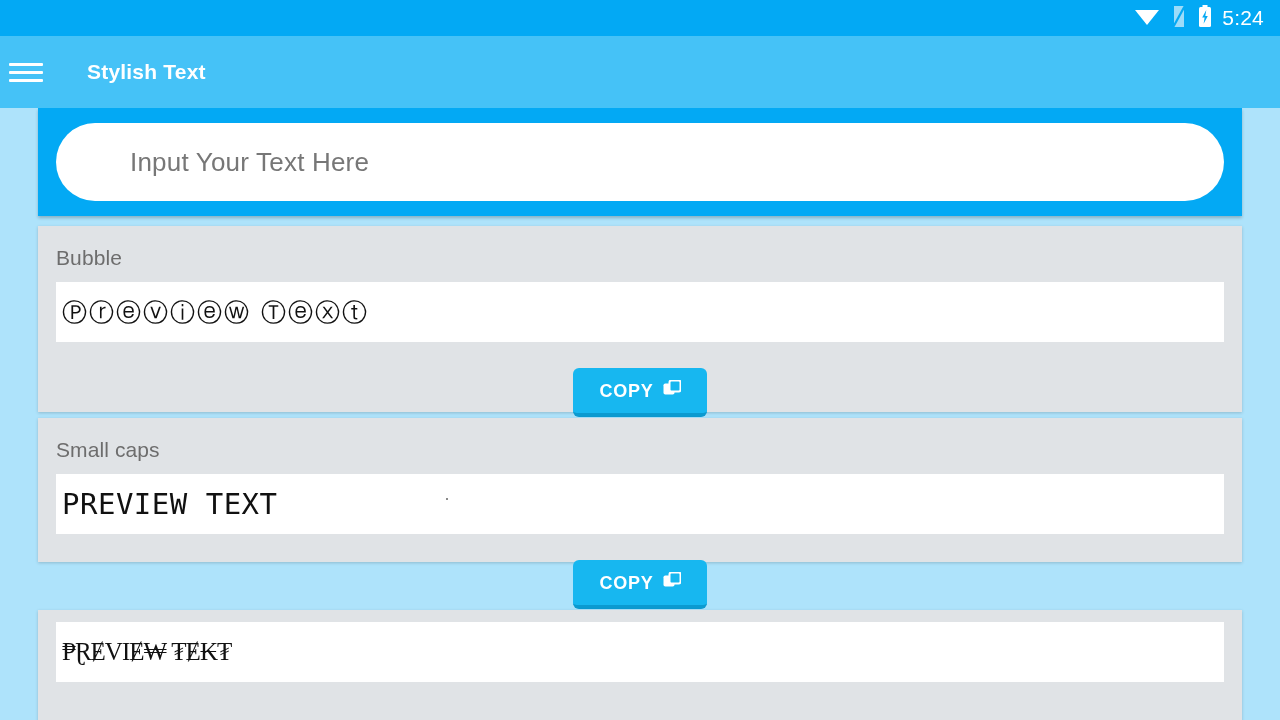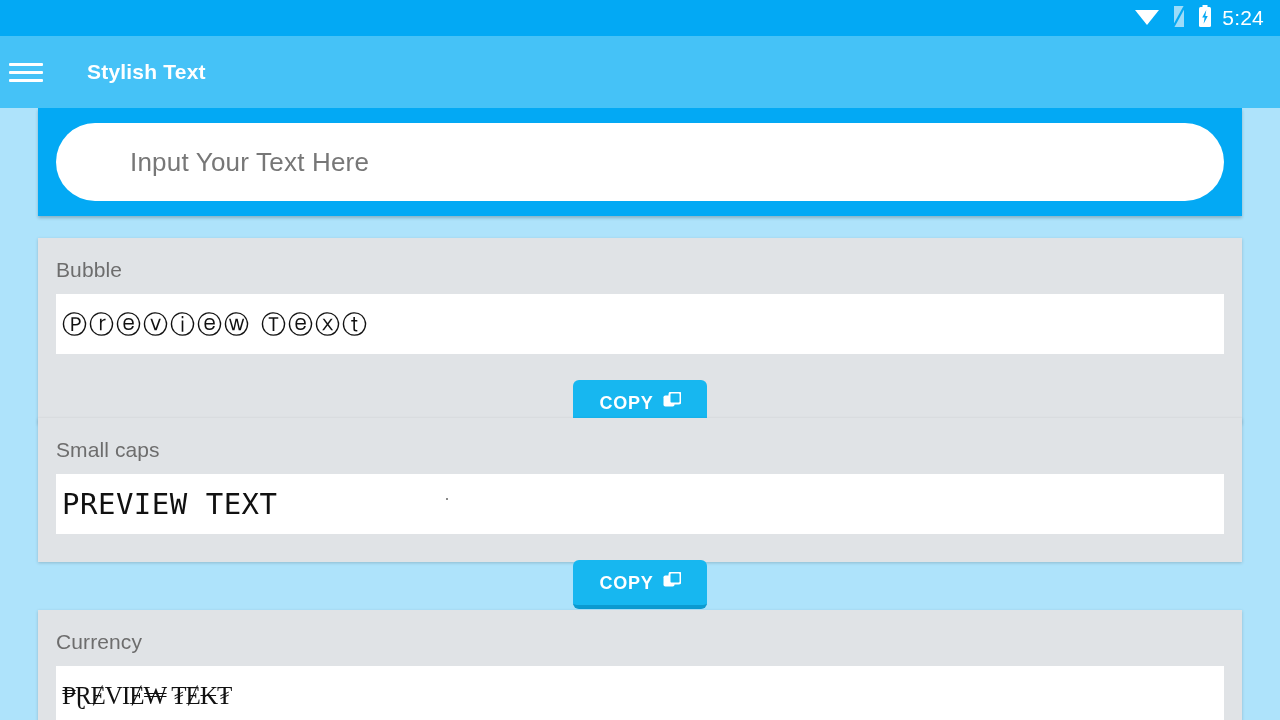--- a/index.html
+++ b/index.html
@@ -202,21 +202,21 @@
 </div>
 
 <div class="content">
 
   <div class="input-card">
     <div class="input-box">
       <span class="input-placeholder">Input Your Text Here</span>
     </div>
   </div>
 
-  <div class="style-card" style="top:130px;height:186px;">
+  <div class="style-card" style="top:118px;height:186px;">
     <div class="card-label">Bubble</div>
     <div class="preview-box">
       <span class="preview-text preview-bubble">Ⓟⓡⓔⓥⓘⓔⓦ Ⓣⓔⓧⓣ</span>
     </div>
     <div class="copy-row">
       <button class="copy-btn">
         <span>COPY</span>
         <span class="copy-icon">
           <svg width="18" height="18" viewBox="0 0 18 18">
             <rect x="0.5" y="3.5" width="11" height="11" rx="1.8" fill="#ffffff"></rect>
@@ -239,21 +239,20 @@
           <svg width="18" height="18" viewBox="0 0 18 18">
             <rect x="0.5" y="3.5" width="11" height="11" rx="1.8" fill="#ffffff"></rect>
             <rect x="6.5" y="0.5" width="11" height="11" rx="1.8" fill="#17b7f0" stroke="#ffffff" stroke-width="2"></rect>
           </svg>
         </span>
       </button>
     </div>
   </div>
 
   <div class="style-card" style="top:502px;height:186px;">
-    <div class="card-label">Currency</div>
     <div class="preview-box">
       <span class="preview-text preview-currency">₱ⱤɆVIɆ₩ ₮Ɇ₭₮</span>
     </div>
 
   </div>
 
   <div class="speck" style="left:446px;top:390px;"></div>
 </div>
 
 </body></html>

